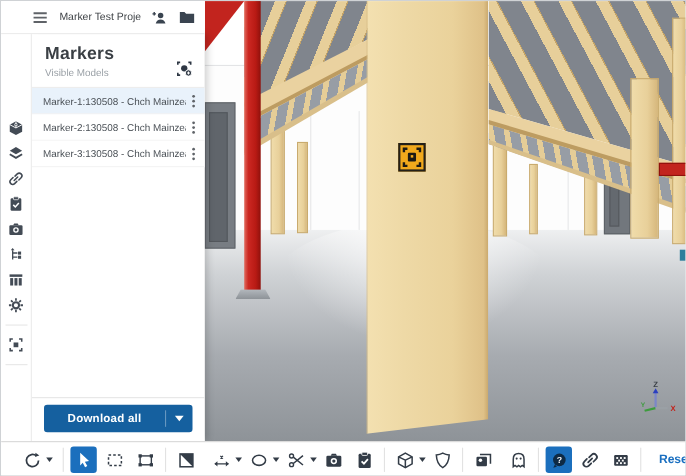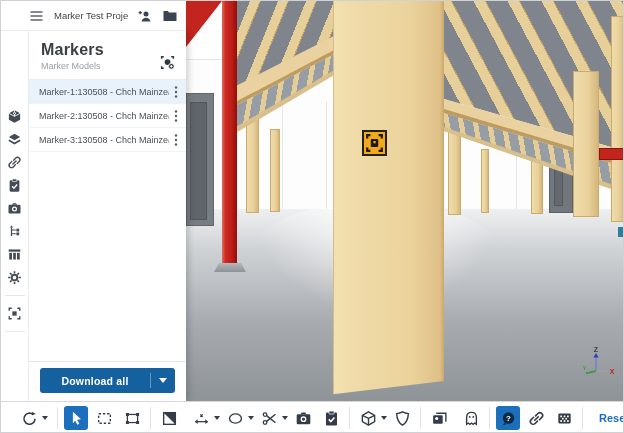--- a/index.html
+++ b/index.html
@@ -234,21 +234,21 @@
         <rect x="5.7" y="5.7" width="4.6" height="4.6" fill="currentColor"></rect>
       </svg>
     </span>
     <div class="s-sep"></div>
   </div>
 
   <div class="markers-panel">
     <div class="panel-head">
       <div class="pt">
         <div class="panel-title">Markers</div>
-        <div class="panel-sub">Marker Models</div>
+        <div class="panel-sub">Visible Models</div>
       </div>
       <span class="ph-ic">
         <svg viewBox="0 0 16 16">
           <path d="M4.5 2.5h-2v2M11.5 2.5h2v2M2.5 11.5v2h2" stroke="currentColor" stroke-width="1.4" fill="none"></path>
           <circle cx="8" cy="7.6" r="2.7" fill="currentColor"></circle>
           <circle cx="11.6" cy="11.6" r="2.7" fill="currentColor" stroke="#fff" stroke-width=".8"></circle>
           <path d="M11.6 10.3v2.6M10.3 11.6h2.6" stroke="#fff" stroke-width=".9" fill="none"></path>
         </svg>
       </span>
     </div>

